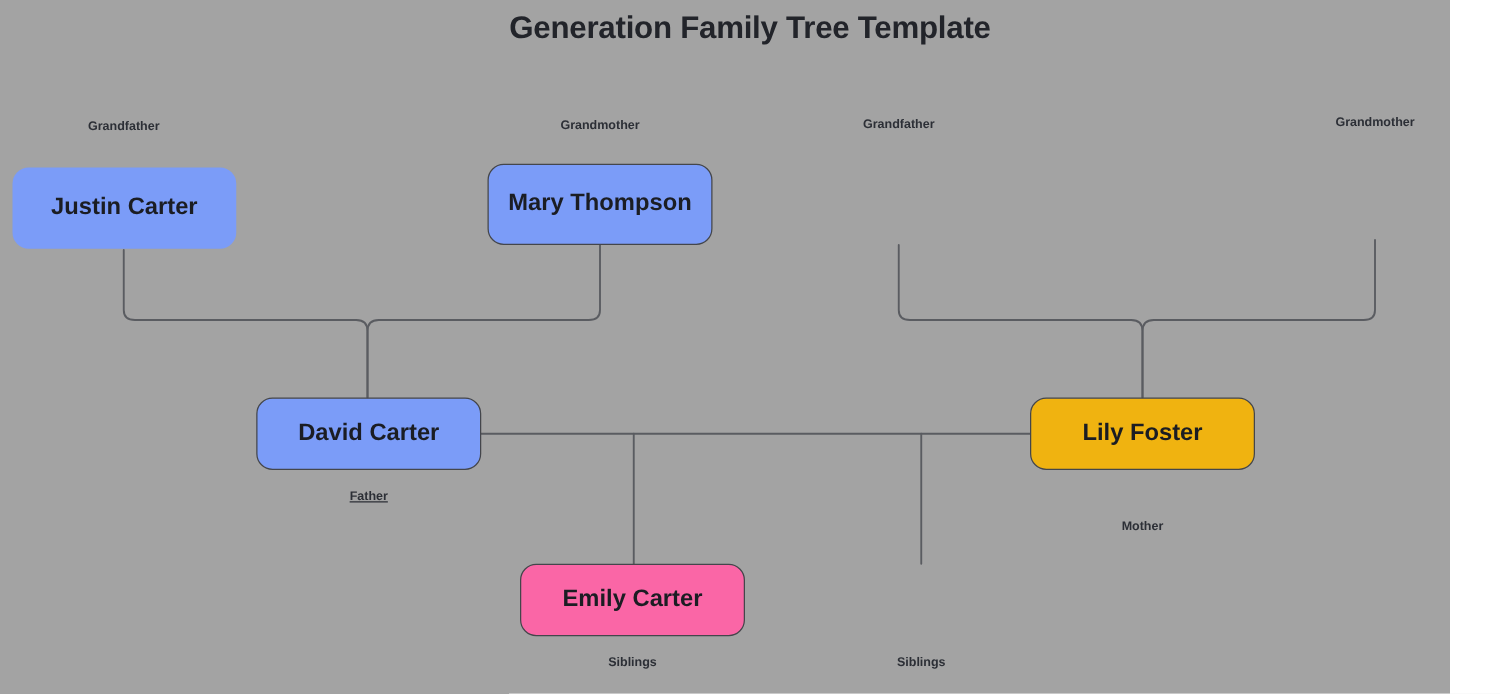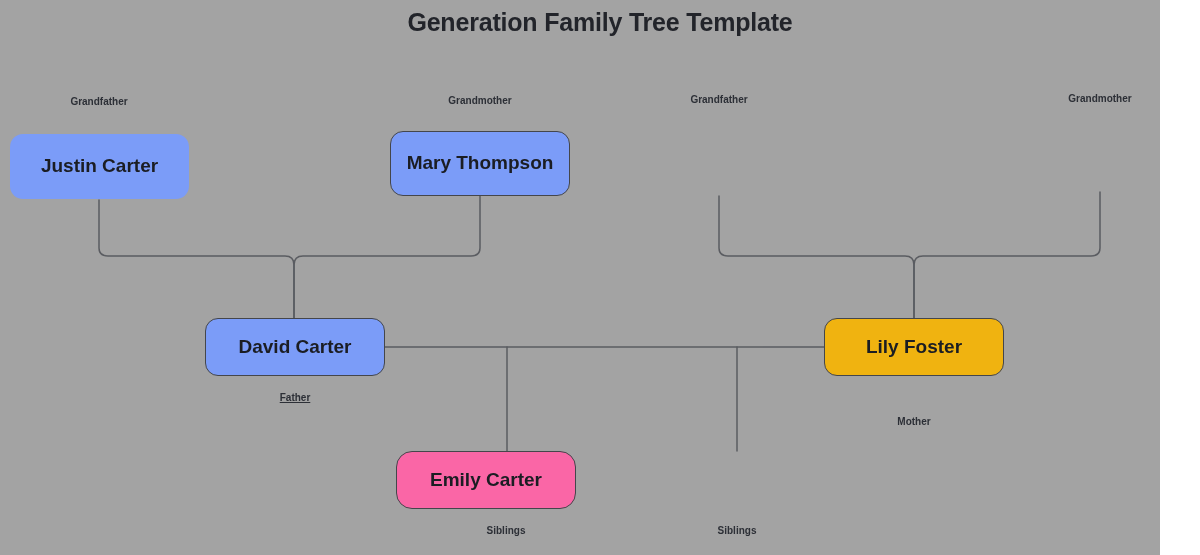--- a/index.html
+++ b/index.html
@@ -97,18 +97,18 @@
   <div class="role-label" style="left:629px; top:94px; width:180px;">Grandfather</div>
 
   <div class="role-label" style="left:1010px; top:93px; width:180px;">Grandmother</div>
 
   <div class="node blue stroked" style="left:205px; top:318px; width:180px; height:58px;">David Carter</div>
   <div class="role-label" style="left:205px; top:392px; width:180px;text-decoration:underline;">Father</div>
 
   <div class="node orange stroked" style="left:824px; top:318px; width:180px; height:58px;">Lily Foster</div>
   <div class="role-label" style="left:824px; top:391px; width:180px;margin-top:25px;">Mother</div>
 
-  <div class="node pink stroked" style="left:396px; top:451px; width:180px; height:58px;border-radius:16px;">Emily Carter</div>
+  <div class="node pink stroked" style="left:416px; top:451px; width:180px; height:58px;">Emily Carter</div>
   <div class="role-label" style="left:416px; top:525px; width:180px;">Siblings</div>
 
   <div class="role-label" style="left:647px; top:525px; width:180px;">Siblings</div>
 
 </div>
 
 </body></html>

